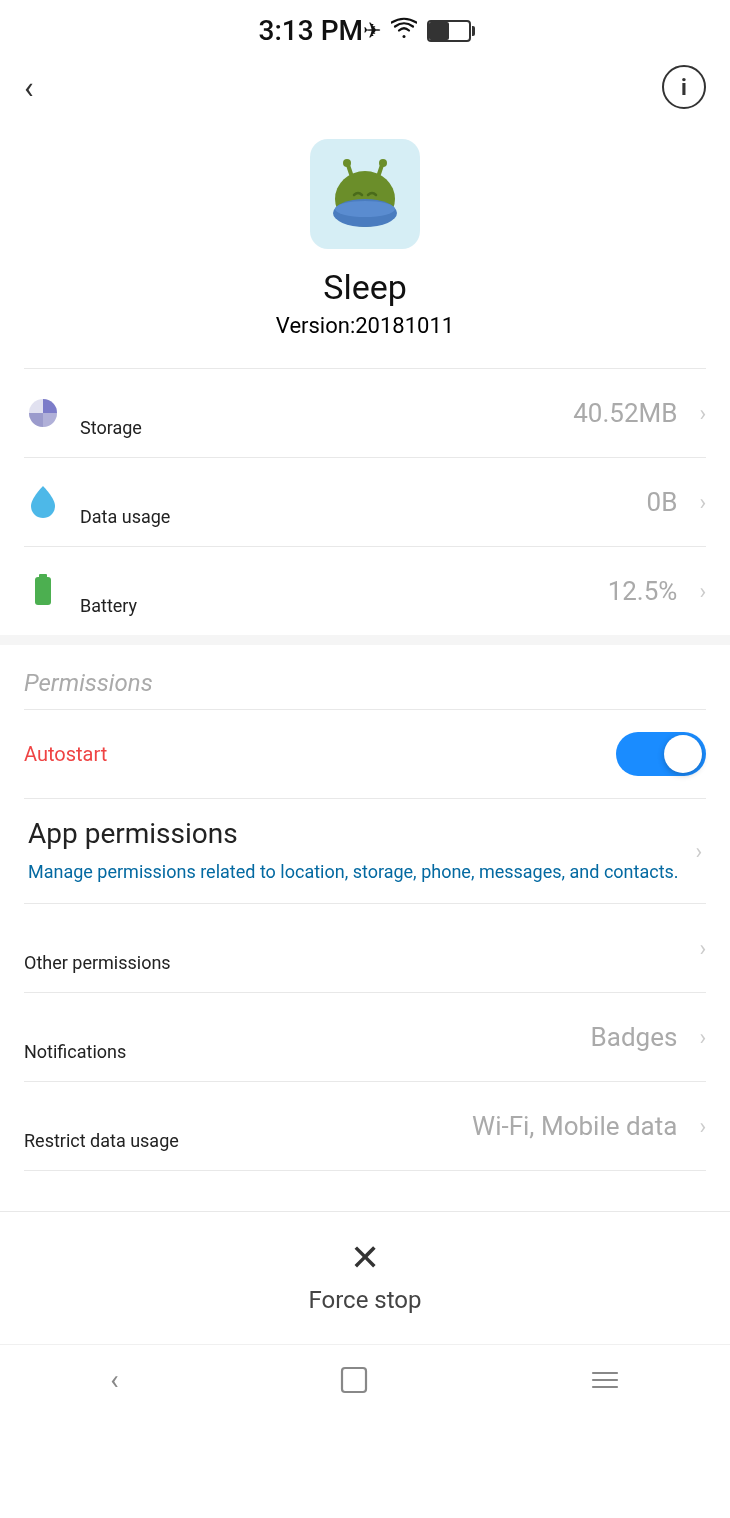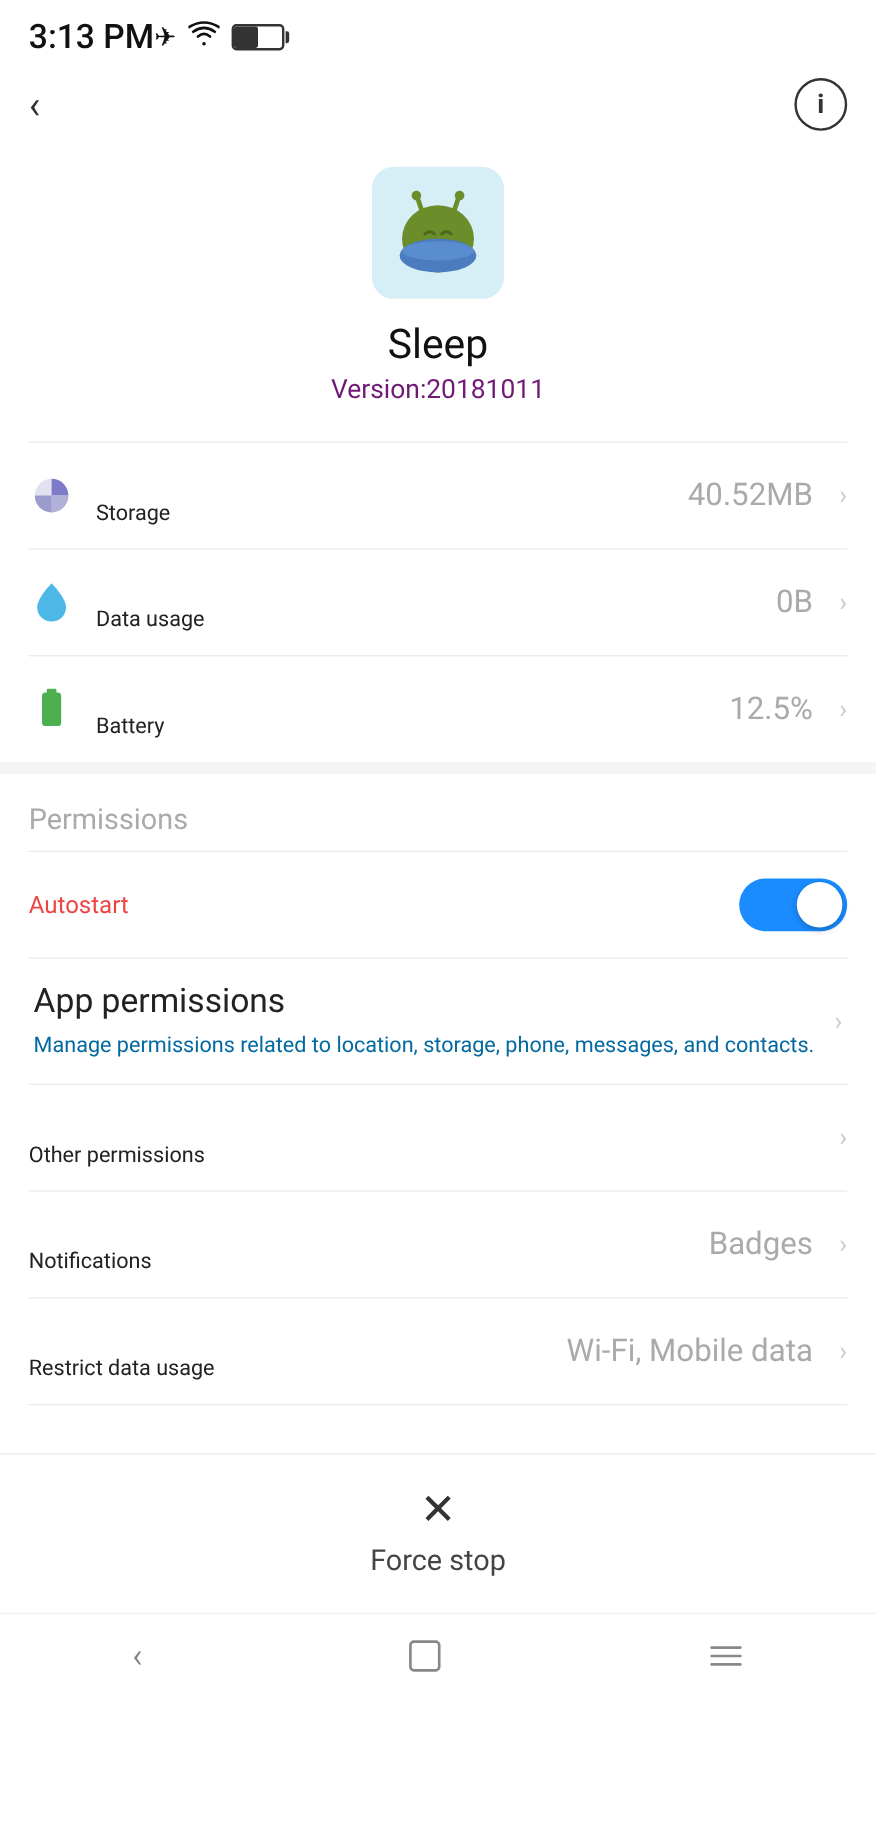--- a/index.html
+++ b/index.html
@@ -8,21 +8,21 @@
       min-height: 1518px;
       background: #fff;
       font-family: -apple-system, 'Roboto', sans-serif;
       color: #222;
       position: relative;
     }
 
     
     .status-bar {
       display: flex;
-      justify-content: flex-start;
+      justify-content: center;
       align-items: center;
       padding: 14px 24px 8px 24px;
     }
     .status-time {
       font-size: 28px;
       font-weight: 500;
       color: #111;
     }
     .status-icons {
       display: flex;
@@ -112,21 +112,21 @@
       height: 90px;
     }
     .app-name {
       font-size: 34px;
       font-weight: 400;
       color: #111;
       margin-bottom: 6px;
     }
     .app-version {
       font-size: 22px;
-      color: #701a75;
+      color: #000000;
     }
 
     
     .divider {
       height: 1px;
       background: #e8e8e8;
       margin: 0 24px;
     }
     .section-divider {
       height: 10px;
@@ -164,20 +164,21 @@
     .chevron {
       font-size: 22px;
       color: #ccc;
     }
 
     
     .section-label {
       font-size: 24px;
       color: #aaa;
       padding: 24px 36px 12px 24px;
+      font-style: italic;
     }
 
     
     .autostart-row {
       display: flex;
       align-items: center;
       padding: 0 24px;
       min-height: 88px;
     }
     .autostart-label {

